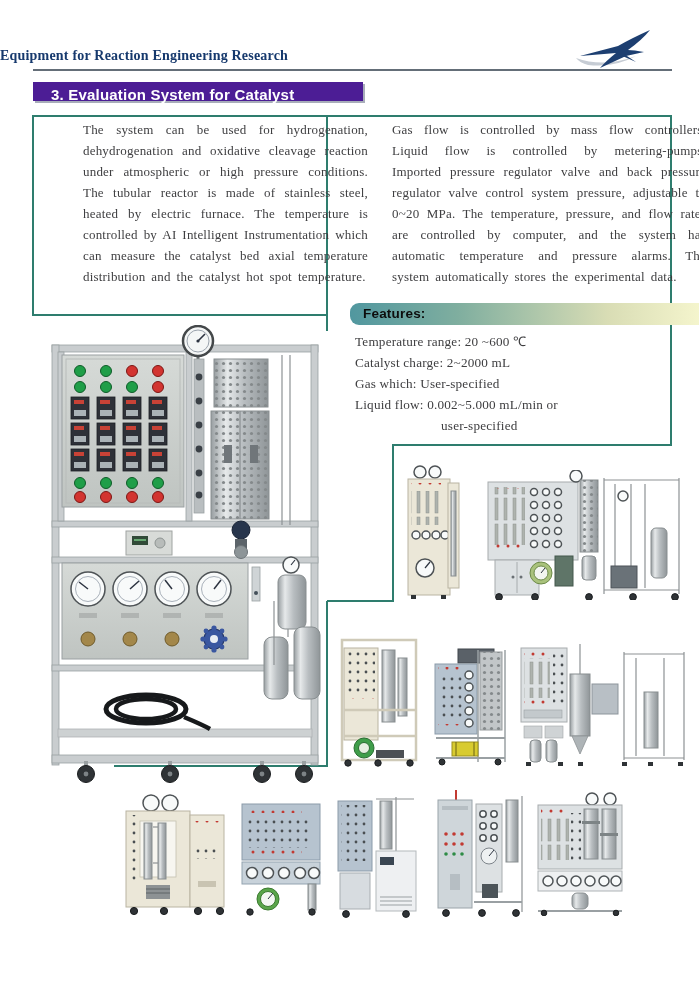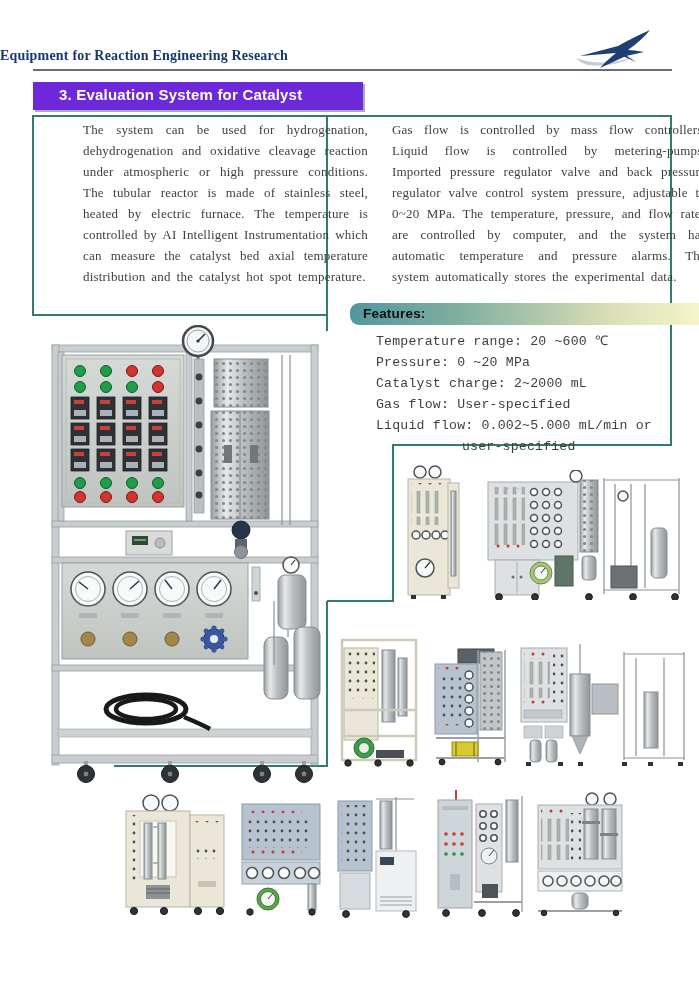--- a/index.html
+++ b/index.html
@@ -5,37 +5,37 @@
   html,body{margin:0;padding:0;background:#ffffff;}
   .page{position:relative;width:699px;height:981px;background:#ffffff;overflow:hidden;
         font-family:"Liberation Serif",serif;}
   
   .brand{position:absolute;top:48px;left:0;width:570px;
          font-family:"Liberation Serif",serif;font-weight:bold;font-size:14px;
          color:#16396d;letter-spacing:.2px;}
   .logo{position:absolute;left:570px;top:28px;}
   .hr-rule{position:absolute;left:33px;top:69px;width:639px;height:2px;background:#646e78;}
   
-  .title-bar{position:absolute;left:33px;top:82px;width:330px;height:28px;background:#6d28d9;
+  .title-bar{position:absolute;left:33px;top:82px;width:330px;height:19px;background:#4c1d95;
              box-shadow:2px 2px 0 rgba(38,50,82,.40);color:#ffffff;
              font-family:"Liberation Sans",sans-serif;font-weight:bold;font-size:15px;
-             line-height:26px;padding-left:26px;box-sizing:border-box;letter-spacing:.2px;}
+             line-height:26px;padding-left:18px;box-sizing:border-box;letter-spacing:.2px;}
   
   .col{position:absolute;font-size:13px;line-height:21px;color:#3e3e40;
        text-align:justify;word-spacing:2.5px;letter-spacing:.2px;margin-left:41px;}
   .col p{margin:0;}
   .col-left{left:42px;top:119px;width:285px;}
   .col-right{left:351px;top:119px;width:314px;}
   
   .feat-pill{position:absolute;left:350px;top:303px;width:358px;height:22px;border-radius:9px;
              background:linear-gradient(90deg,#51979f 0%,#7fae9f 30%,#d9ddb5 72%,#f7f7cf 100%);
              font-family:"Liberation Sans",sans-serif;font-weight:bold;font-size:13.5px;
              line-height:22px;padding-left:13px;color:#0d0d0d;box-sizing:border-box;letter-spacing:.2px;}
-  .feat-list{position:absolute;left:376px;top:331px;width:302px;font-size:13.2px;line-height:21px;
-             color:#3e3e40;letter-spacing:.2px;font-family:Liberation Mono, monospace;}
+  .feat-list{position:absolute;left:355px;top:331px;width:302px;font-size:13.2px;line-height:21px;
+             color:#3e3e40;letter-spacing:.2px;}
   .feat-item{display:block;}
   .feat-item.cont{padding-left:86px;}
   
   .frame-svg{position:absolute;left:0;top:0;}
   .frame-svg path{stroke:#2e7d6e;stroke-width:2;fill:none;}
   
   .photo{position:absolute;}
   .photo svg{display:block;}
   
   .steel{fill:url(#gSteel);stroke:#888e90;stroke-width:1;}
@@ -103,23 +103,22 @@
   <div class="col col-left">
     <p>The system can be used for hydrogenation, dehydrogenation and oxidative cleavage reaction under atmospheric or high pressure conditions. The tubular reactor is made of stainless steel, heated by electric furnace. The temperature is controlled by AI Intelligent Instrumentation which can measure the catalyst bed axial temperature distribution and the catalyst hot spot temperature.</p>
   </div>
   <div class="col col-right">
     <p>Gas flow is controlled by mass flow controllers. Liquid flow is controlled by metering-pumps. Imported pressure regulator valve and back pressure regulator valve control system pressure, adjustable to 0~20 MPa. The temperature, pressure, and flow rates are controlled by computer, and the system has automatic temperature and pressure alarms. The system automatically stores the experimental data.</p>
   </div>
 
   <div class="feat-pill">Features:</div>
   <div class="feat-list">
     <span class="feat-item">Temperature range: 20 ~600 ℃</span>
-    <span class="feat-item">Pressure: 0 ~20 MPa</span>
     <span class="feat-item">Catalyst charge: 2~2000 mL</span>
-    <span class="feat-item">Gas flow: User-specified</span>
+    <span class="feat-item">Gas which: User-specified</span>
     <span class="feat-item">Liquid flow: 0.002~5.000 mL/min or</span>
     <span class="feat-item cont">user-specified</span>
   </div>
 
   <div class="photo" style="left:38px;top:325px;width:294px;height:460px">
     <svg width="294" height="460" viewBox="0 0 294 460">
 
       <rect class="frameAl" x="14" y="20" width="266" height="7"></rect>
       <rect class="frameAl" x="14" y="20" width="7" height="420"></rect>
       <rect class="frameAl" x="273" y="20" width="7" height="420"></rect>

